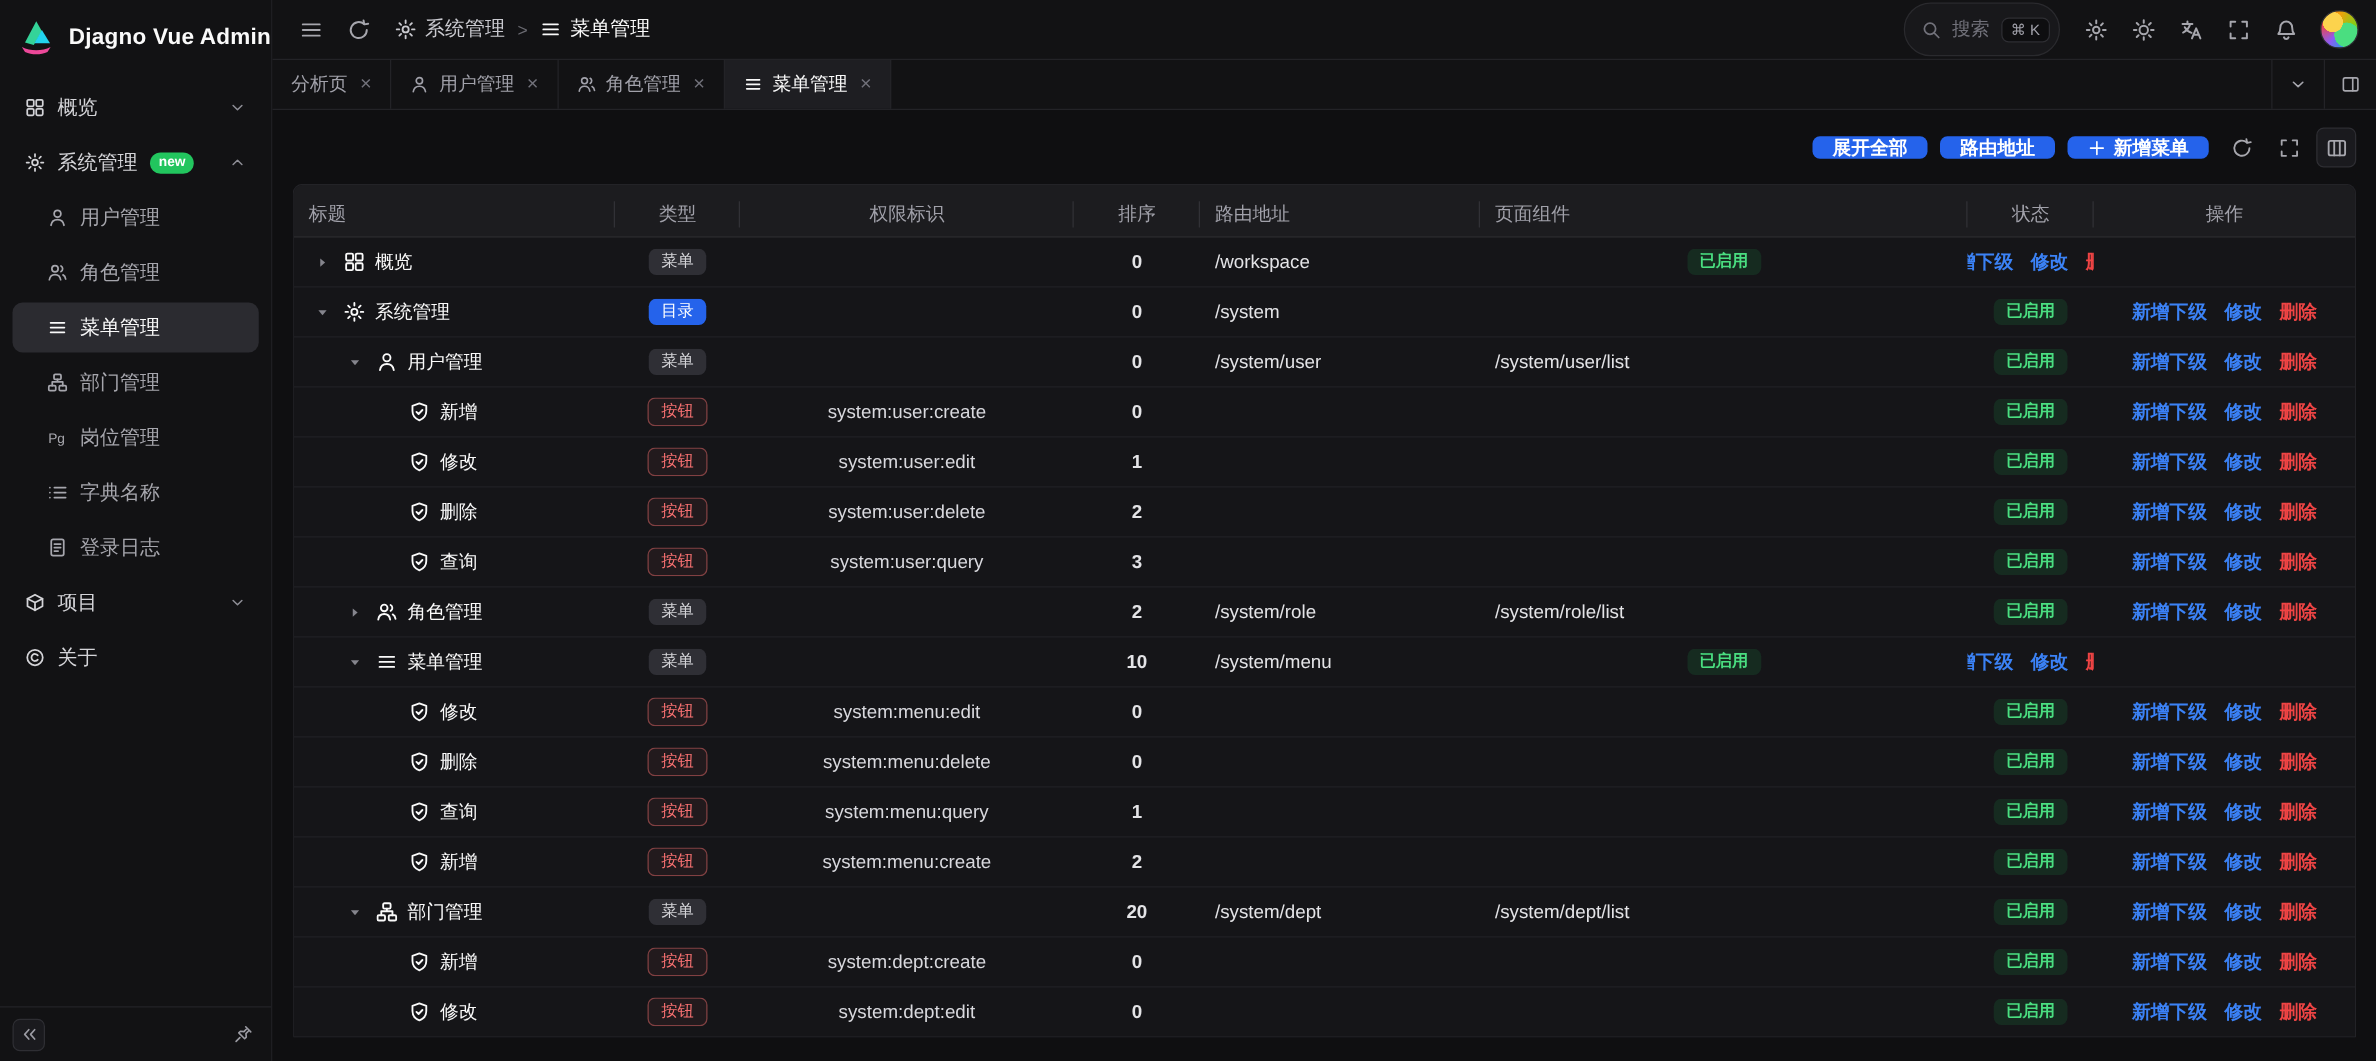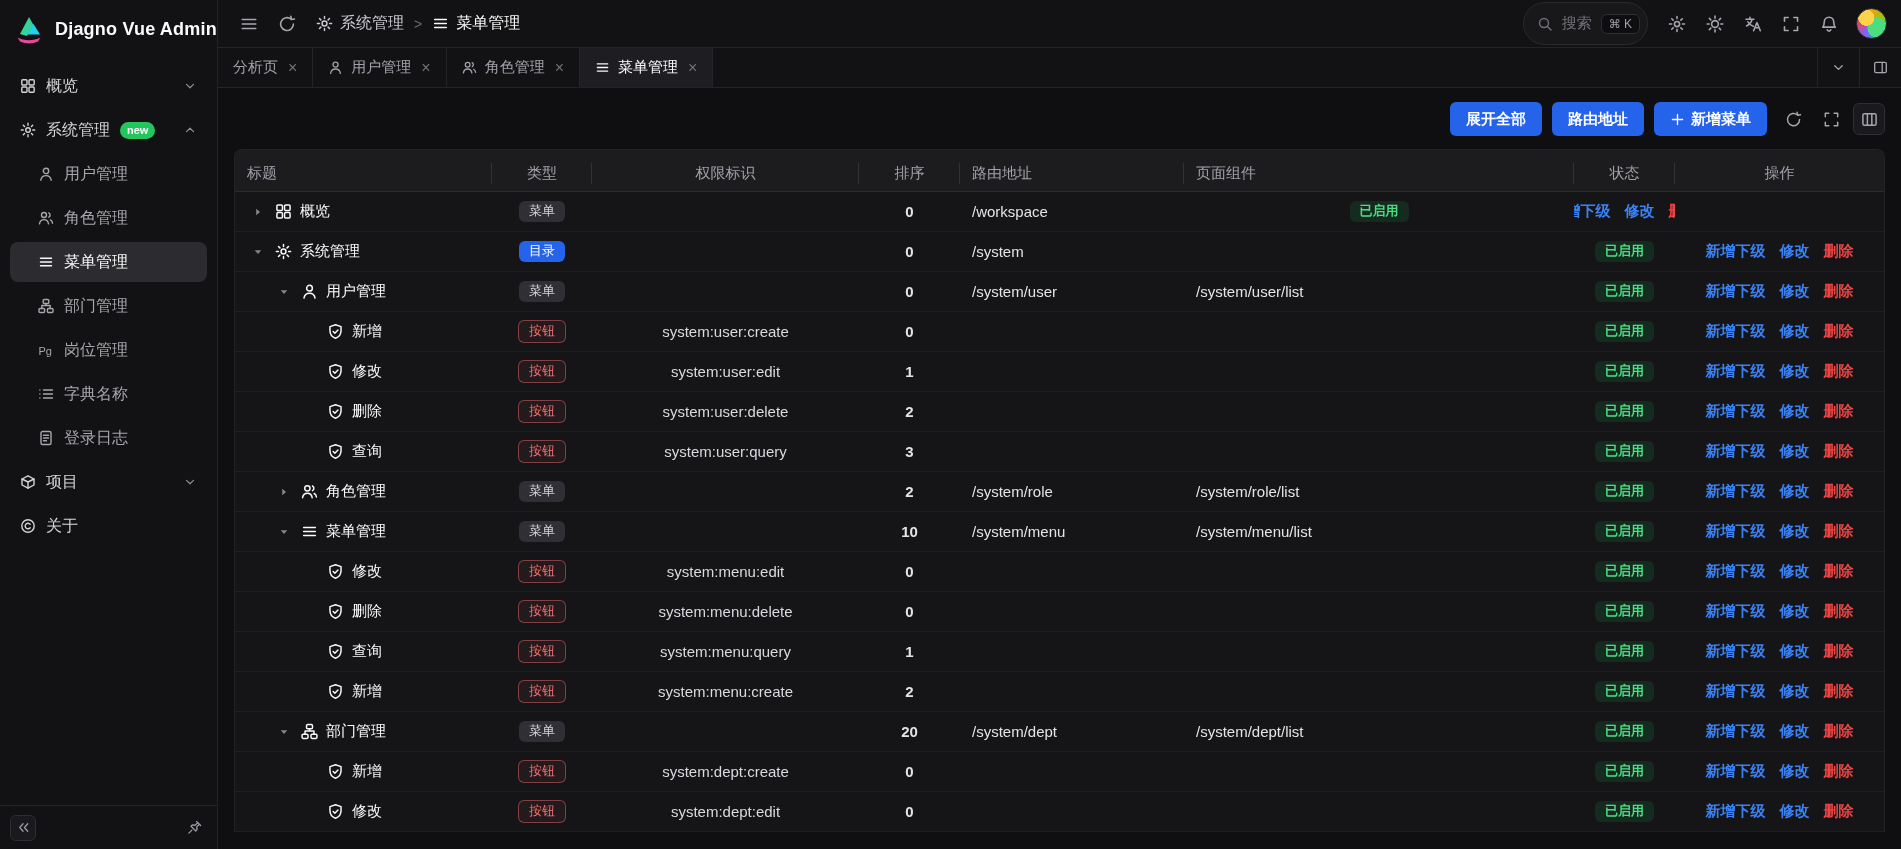--- a/index.html
+++ b/index.html
@@ -57,21 +57,21 @@
   .tab .ic svg { width:15px; height:15px; }
   .tab.active { background:#1e1e22; color:#fafafa; }
   .tab-close { color:#71717a; font-size:16px; margin-left:2px; line-height:1; }
   .tab-right { margin-left:auto; display:flex; align-items:stretch; }
   .tab-ctrl { width:42px; border-left:1px solid #232327; display:flex; align-items:center; justify-content:center; color:#a6a6ad; cursor:pointer; }
   .tab-ctrl svg { width:15px; height:15px; }
 
   
   .page { flex:1; padding:14px 16px 0; overflow:hidden; background:#0f0f11; display:flex; flex-direction:column; }
   .toolbar { display:flex; align-items:center; justify-content:flex-end; gap:10px; margin-bottom:13px; }
-  .btn-blue { background:var(--accent,#2563eb); color:#fff; height:34px; padding:0 16px; border-radius:6px; font-size:15px; font-weight:600; display:flex; align-items:center; gap:6px; border:none; cursor:pointer; font-family:inherit; }
+  .btn-blue { background:var(--accent,#2563eb); color:#fff; height:18px; padding:0 16px; border-radius:6px; font-size:15px; font-weight:600; display:flex; align-items:center; gap:6px; border:none; cursor:pointer; font-family:inherit; }
   .btn-blue .ic svg { width:15px; height:15px; }
   .tool-icon { width:32px; height:32px; display:flex; align-items:center; justify-content:center; color:#a6a6ad; border-radius:6px; cursor:pointer; }
   .tool-icon.boxed { border:1px solid #2e2e33; background:#1a1a1e; }
   .tool-icon svg { width:17px; height:17px; }
 
   
   .table { background:#151518; border:1px solid #232327; border-bottom:none; border-radius:8px 8px 0 0; overflow:hidden; }
   .trow { display:grid; grid-template-columns:257px 100px 267px 101px 224px 390px 101px 1fr; align-items:center; height:40px; border-bottom:1px solid #202024; }
   .thead-row { background:#1c1c1f; height:42px; color:#a1a1aa; font-weight:500; border-bottom:1px solid #2a2a2e; }
   .th { padding:14px 12px; display:flex; align-items:center; position:relative; height:100%; font-size:15px; }
@@ -680,21 +680,20 @@
                   </svg>
                 </span>
                 <span>菜单管理</span>
               </div>
               <div class="td center">
                 <span class="badge menu">菜单</span>
               </div>
               <div class="td center perm"></div>
               <div class="td center sort">10</div>
               <div class="td">/system/menu</div>
-              <div class="td">/system/menu/list</div>
               <div class="td center">
                 <span class="badge status">已启用</span>
               </div>
               <div class="td center act">
                 <span class="lnk">新增下级</span>
                 <span class="lnk">修改</span>
                 <span class="lnk danger">删除</span>
               </div>
             </div>
             <div class="trow">

